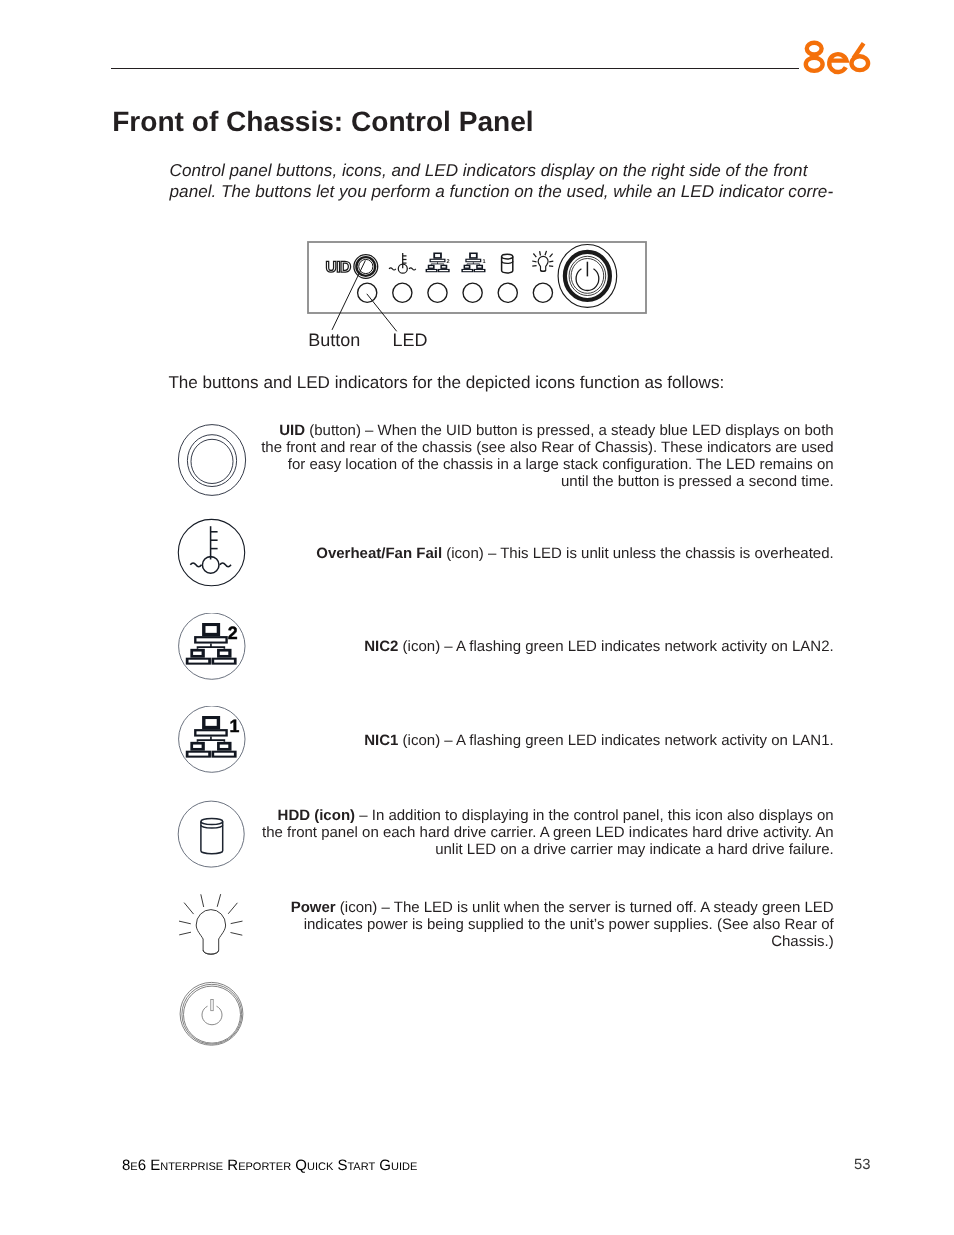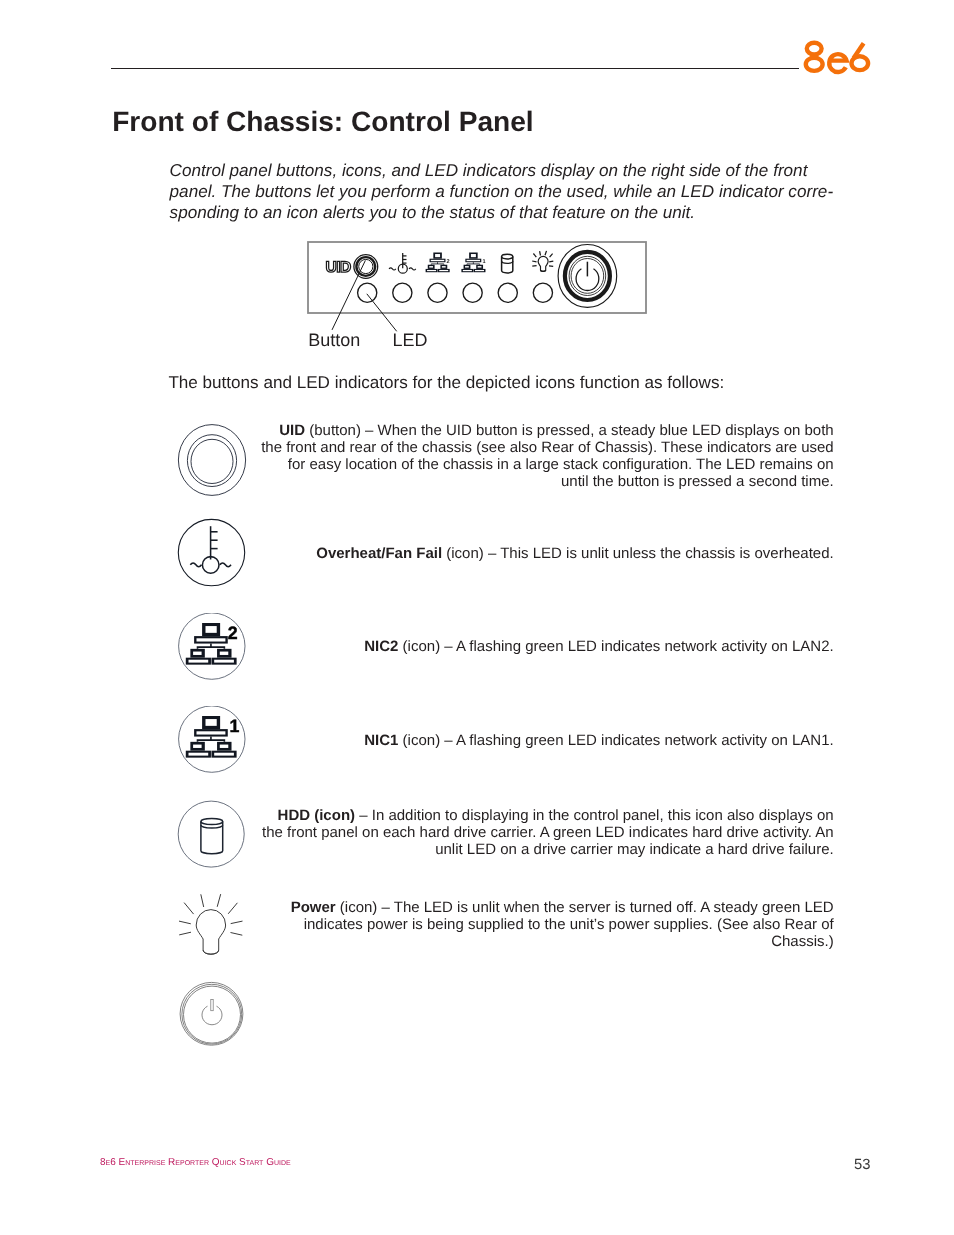--- a/index.html
+++ b/index.html
@@ -22,21 +22,21 @@
   .panel-fig{position:absolute;left:299px;top:235px;}
 
   .fig-label{position:absolute;font-size:18px;font-weight:normal;color:#231f20;line-height:18px;}
   .lbl-button{left:308.2px;top:331px;}
   .lbl-led{left:392.4px;top:331px;text-align:center;}
   .li{position:absolute;}
   .itxt{position:absolute;left:260.9px;width:572.8px;font-size:15px;line-height:17px;
         color:#231f20;text-align:right;}
   .itxt b{font-weight:bold;}
 
-  .footer-left{position:absolute;left:100px;top:1156.5px;font-size:10px;color:#be185d;
+  .footer-left{position:absolute;left:122px;top:1156.5px;font-size:15px;color:#000000;
                font-variant:small-caps;letter-spacing:0px;}
   .footer-right{position:absolute;left:854.0px;top:1157px;font-size:14.8px;color:#3a3a3a;}
 </style>
 </head>
 <body>
 
 <div class="page">
 
   <div class="rule"></div>
 
@@ -170,21 +170,20 @@
       <path d="M 67.8 58.8 L 97.7 96.3"></path>
     </g>
   </svg>
 
   <div class="fig-label lbl-button">Button</div>
   <div class="fig-label lbl-led">LED</div>
 
   <div class="intro">
     <div class="iline">Control panel buttons, icons, and LED indicators display on the right side of the front</div>
     <div class="iline">panel. The buttons let you perform a  function on the used, while an LED indicator corre-</div>
-    <div class="iline">sponding to an icon alerts you to the status of that feature on the unit.</div>
   </div>
 
   <div class="leadin">The buttons and LED indicators for the depicted icons function as follows:</div>
 
   <svg class="li" style="left:177.0px;top:422.5px" width="70" height="74" viewBox="0 0 70 74">
   <g fill="none" stroke="#2b3140" stroke-width="0.95">
     <ellipse cx="35" cy="37" rx="33.6" ry="35.4"></ellipse>
     <ellipse cx="35" cy="37.6" rx="24.6" ry="25.9"></ellipse>
     <ellipse cx="35" cy="38.4" rx="21.0" ry="22.1"></ellipse>
   </g>

